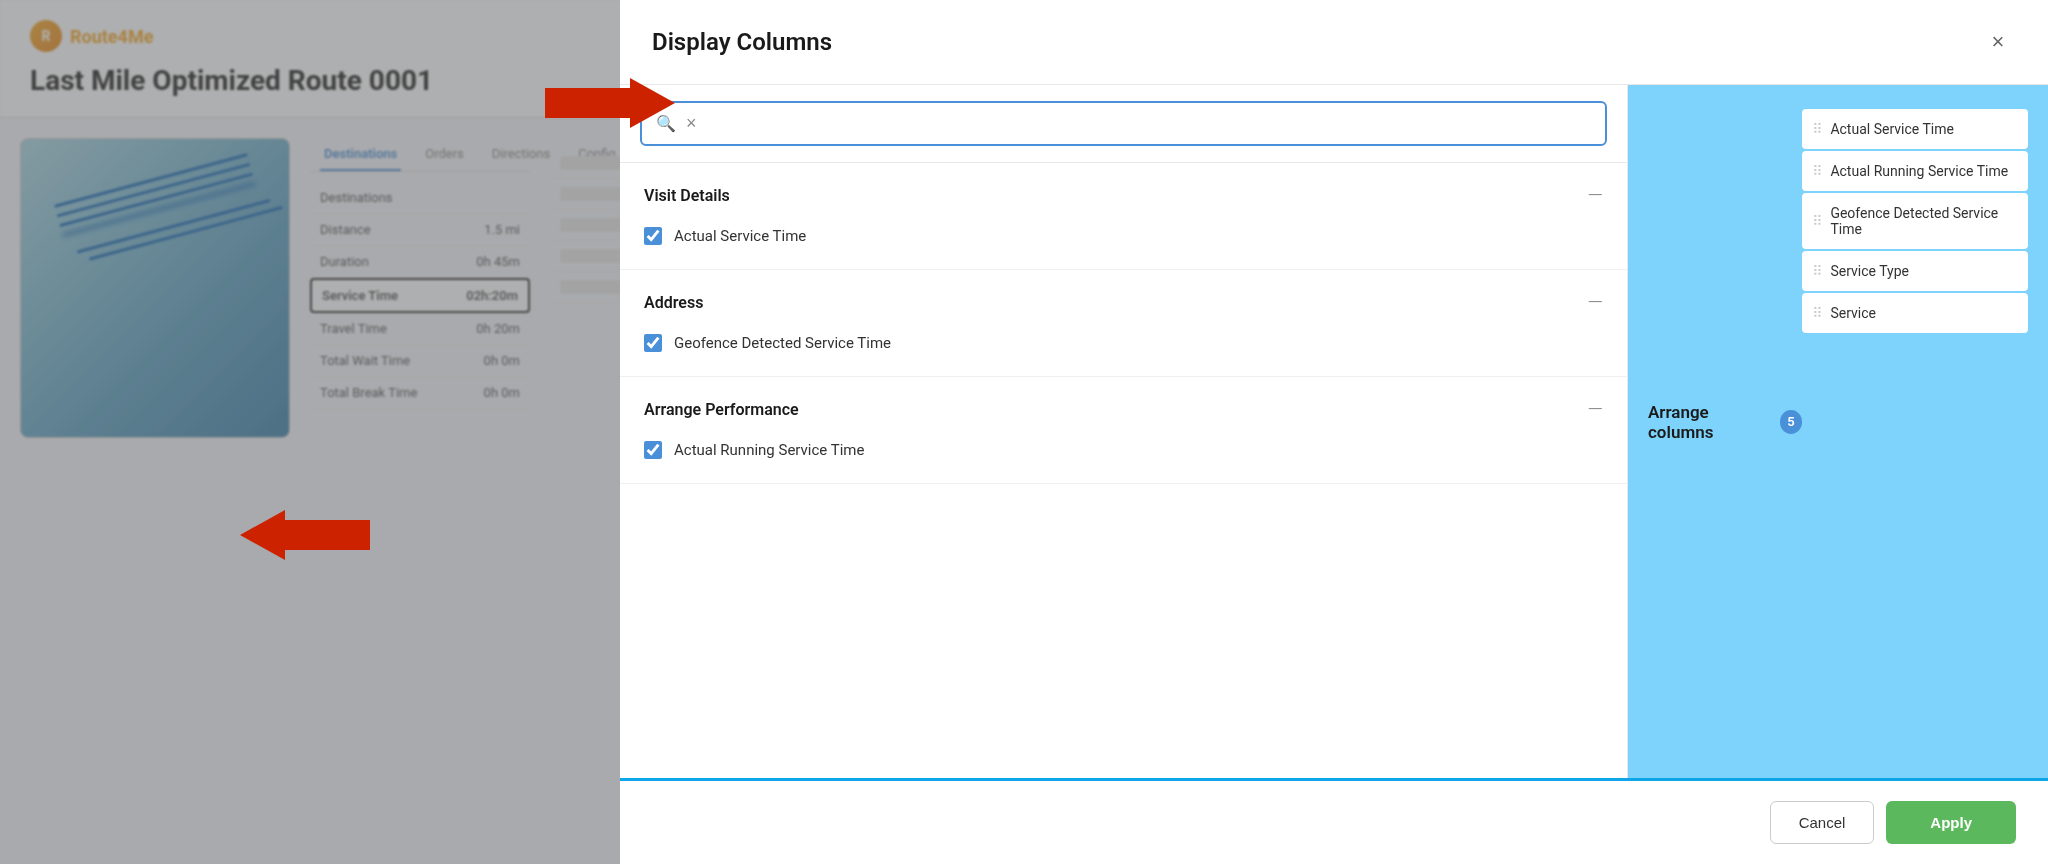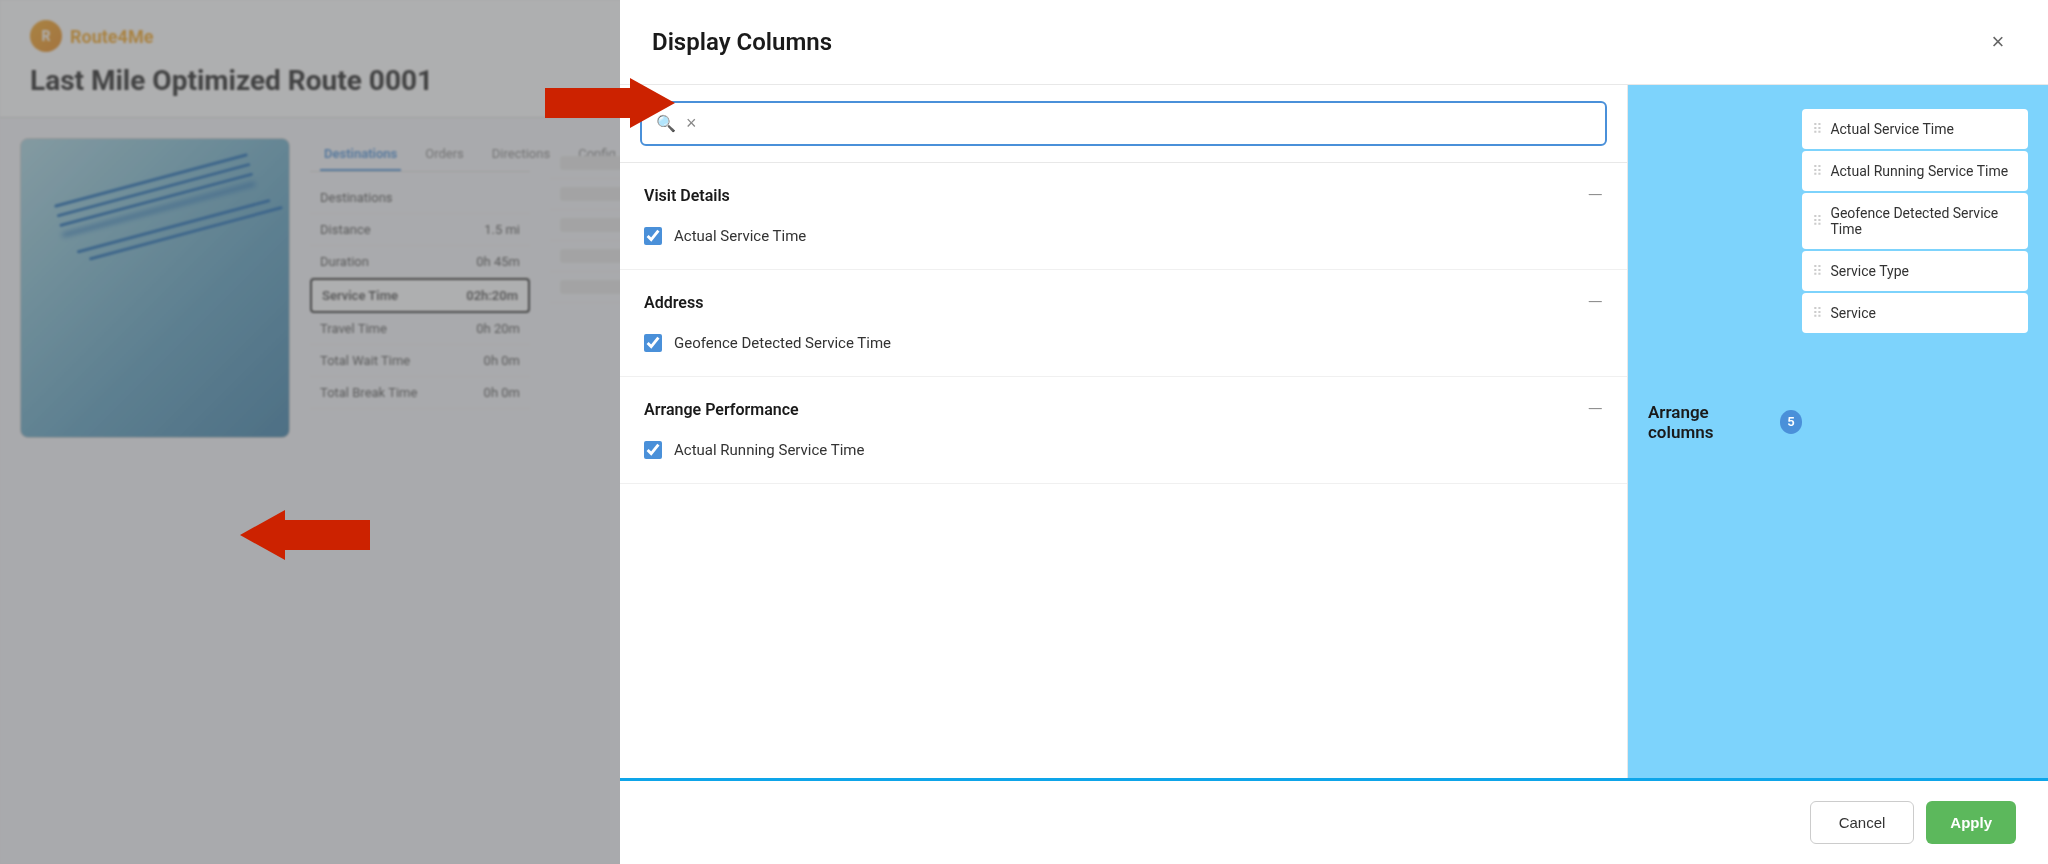--- a/index.html
+++ b/index.html
@@ -307,21 +307,21 @@
       padding: 12px 28px;
       border: 1px solid #ccc;
       background: #fff;
       border-radius: 6px;
       font-size: 15px;
       cursor: pointer;
       color: #333;
     }
 
     .btn-apply {
-      padding: 12px 24px;
+      padding: 12px 44px;
       border: none;
       background: #5cb85c;
       border-radius: 6px;
       font-size: 15px;
       cursor: pointer;
       color: #fff;
       font-weight: 600;
     }
 
     

